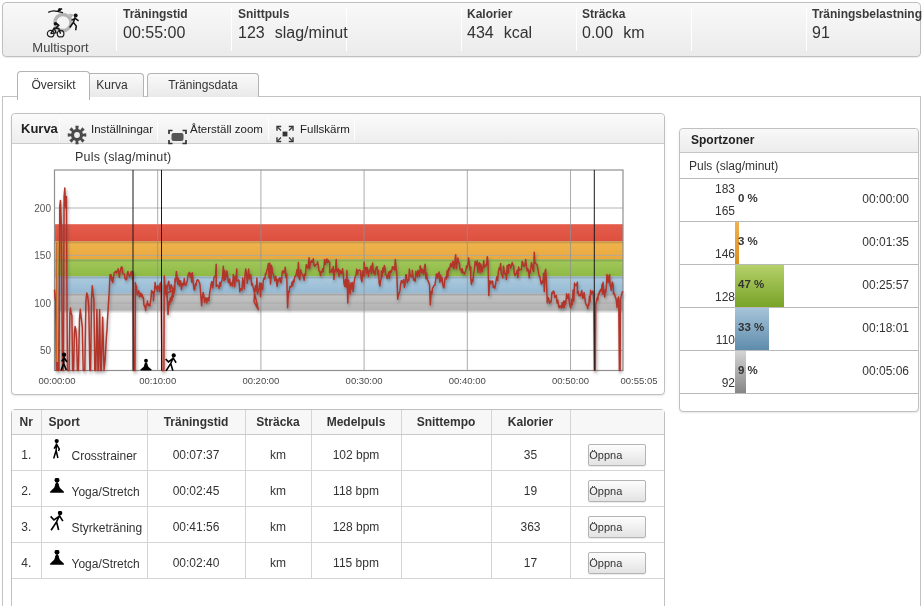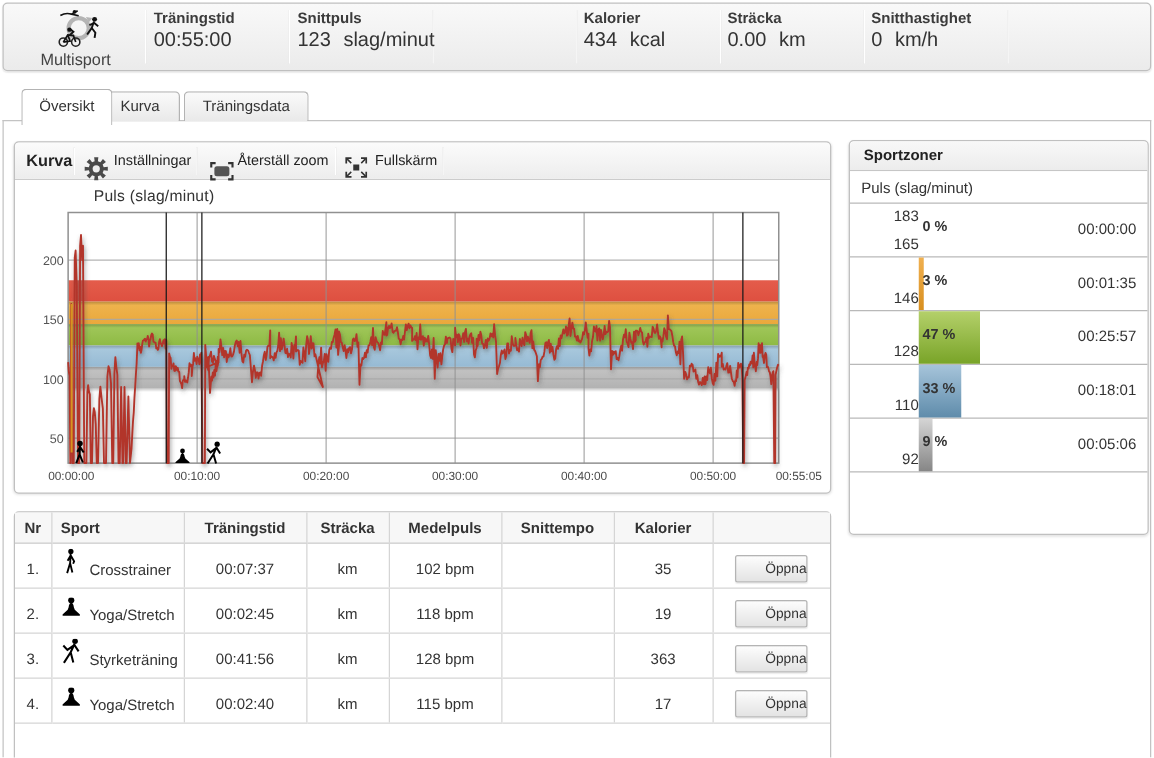--- a/index.html
+++ b/index.html
@@ -27,21 +27,21 @@
 
 .panel{position:absolute;border:1px solid #c0c0c0;border-radius:4px;background:#fff;
  box-shadow:0 1px 2px rgba(0,0,0,0.10)}
 #kurva{left:11px;top:113px;width:654px;height:282px}
 #kurvabar{position:absolute;left:0;top:0;right:0;height:30px;
  background:linear-gradient(#fbfbfb,#ededed);border-bottom:1px solid #ccc;
  border-radius:4px 4px 0 0}
 .kb{position:absolute;top:0;height:30px;line-height:30px;font-size:11.5px;color:#222;white-space:nowrap}
 .kbsep{position:absolute;top:4px;height:22px;width:1px;background:#ccc;border-right:1px solid #fff}
 
-#zoner{left:679px;top:112px;width:240px;height:316px}
+#zoner{left:679px;top:128px;width:240px;height:284px}
 #zoner .hdr{height:24px;background:linear-gradient(#f8f8f8,#ececec);
  border-bottom:1px solid #c6c6c6;border-radius:4px 4px 0 0;
  font-size:12px;font-weight:bold;color:#222;line-height:23px;padding-left:11px}
 #zoner .puls{height:26px;border-bottom:1px solid #b9b9b9;font-size:12px;color:#333;
  line-height:26px;padding-left:9px}
 .zrow{position:relative;height:43px;border-bottom:1px solid #b9b9b9}
 .znum{position:absolute;font-size:12px;color:#333;right:183px;text-align:right}
 .zbar{position:absolute;left:55px;top:0;bottom:0}
 .zpct{position:absolute;left:58px;top:50%;margin-top:-8px;font-size:11.5px;font-weight:bold;color:#333}
 .ztime{position:absolute;right:9px;top:50%;margin-top:-8px;font-size:12px;color:#333}
@@ -53,21 +53,21 @@
 #sporter .hdr .hsep{position:absolute;left:57px;top:5px;height:20px;width:1px;background:#ccc;border-right:1px solid #fff}
 table{border-collapse:collapse;width:100%;table-layout:fixed}
 th{height:24px;font-size:12px;color:#333;background:#f7f7f7;border-bottom:1px solid #c9c9c9;font-weight:bold}
 td{height:36px;font-size:12px;color:#333;text-align:center;border-bottom:1px solid #d5d5d5;padding-top:5px}
 th+th, td+td{border-left:1px solid #d5d5d5}
 .sname{position:relative;top:2px}
 .sico{display:inline-block;width:30px;text-align:center;vertical-align:middle;position:relative;top:-4px}
 .sportcell{text-align:left}
 .btn{display:inline-block;width:58px;height:22px;border:1px solid #b4b4b4;border-radius:2px;
  background:linear-gradient(#fdfdfd,#e3e3e3);font-size:11px;color:#333;
- text-align:right;line-height:21px;box-shadow:0 1px 1px rgba(0,0,0,0.08)}
+ text-align:left;line-height:21px;box-shadow:0 1px 1px rgba(0,0,0,0.08)}
 </style></head>
 <body>
 
 <div id="topbar">
   <div id="msicon">
     <svg width="38" height="31" viewBox="0 0 36 30" style="position:absolute;left:42px;top:4px">
         <g>
           <circle cx="17" cy="15" r="7.8" fill="none" stroke="#b4b4b4" stroke-width="3.3"></circle>
           <path d="M 22.6 6.4 l 5.0 0.8 -2.8 3.4 z" fill="#b4b4b4"></path>
           <path d="M 11.6 23.8 l -5.0 -0.6 2.6 -3.6 z" fill="#b4b4b4"></path>
@@ -106,32 +106,32 @@
       <div class="val">123<span class="unit">slag/minut</span></div>
     </div>
   <div class="tcol" style="left:464px">
       <div class="lab">Kalorier</div>
       <div class="val">434<span class="unit">kcal</span></div>
     </div>
   <div class="tcol" style="left:579px">
       <div class="lab">Sträcka</div>
       <div class="val">0.00<span class="unit">km</span></div>
     </div>
-  <div class="tcol" style="left:694px">
-      <div class="lab">Snitthastighet</div>
-      <div class="val">0<span class="unit">km/h</span></div>
+  <div class="tcol" style="left:809px">
+      <div class="lab">Träningsbelastning</div>
+      <div class="val">91</div>
     </div>
 </div>
 
 <div id="tabline"></div>
 <div id="leftline"></div>
 <div id="rightline"></div>
 <div class="tab active" style="left:17px;width:73px;line-height:27px">Översikt</div>
 <div class="tab" style="left:80px;width:64px">Kurva</div>
-<div class="tab" style="left:147px;width:100px">Träningsdata</div>
+<div class="tab" style="left:147px;width:112px">Träningsdata</div>
 
 <div class="panel" id="kurva">
   <div id="kurvabar">
     <div class="kb" style="left:9px;font-weight:bold;font-size:13px">Kurva</div>
     <div class="kbsep" style="left:47px"></div>
     <svg class="kb" style="left:55px;top:6px" width="20" height="19" viewBox="0 0 20 19">
         <polygon points="8.31,0.25 11.69,0.25 11.28,3.54 13.31,4.38 15.34,1.77 17.73,4.16 15.12,6.19 15.96,8.22 19.25,7.81 19.25,11.19 15.96,10.78 15.12,12.81 17.73,14.84 15.34,17.23 13.31,14.62 11.28,15.46 11.69,18.75 8.31,18.75 8.72,15.46 6.69,14.62 4.66,17.23 2.27,14.84 4.88,12.81 4.04,10.78 0.75,11.19 0.75,7.81 4.04,8.22 4.88,6.19 2.27,4.16 4.66,1.77 6.69,4.38 8.72,3.54" fill="#4a4a4a"></polygon>
         <circle cx="10" cy="9.5" r="2.9" fill="#efefef"></circle>
       </svg>
     <div class="kb" style="left:79px">Inställningar</div>

